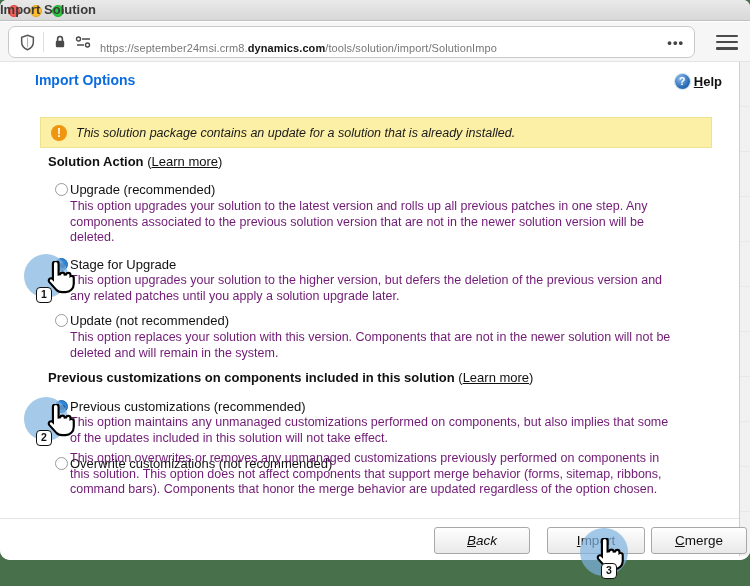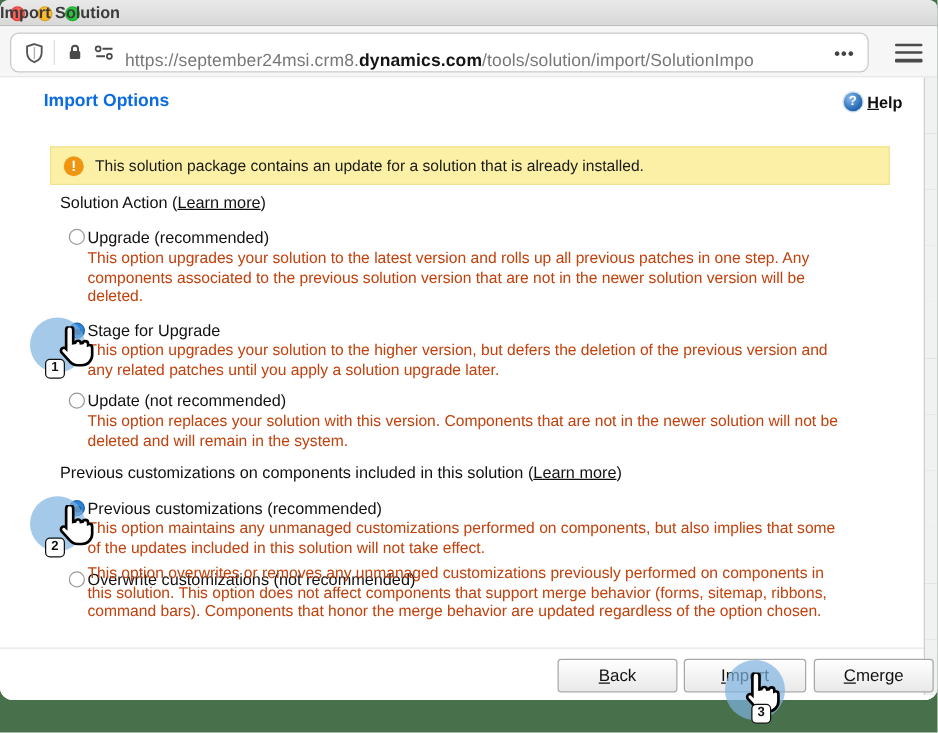--- a/index.html
+++ b/index.html
@@ -34,21 +34,21 @@
     background:#f6f6f6; border-bottom:1px solid #e3e3e3;
   }
   .urlfield{
     position:absolute; left:8px; top:4px; width:687px; height:32px;
     background:#fff; border:1px solid #c9c9c9; border-radius:7px;
     display:flex; align-items:center; padding:0 10px;
   }
   .url-icon{ flex:0 0 auto; display:flex; align-items:center; }
   .url-divider{ width:1px; height:20px; background:#ddd; margin:0 8px 0 7px; }
   .url-text{
-    flex:1 1 auto; font-size:14px; color:#777; white-space:nowrap; overflow:hidden;
+    flex:1 1 auto; font-size:11px; color:#777; white-space:nowrap; overflow:hidden;
     margin-left:8px; letter-spacing:0.1px;margin-top:12px;
   }
   .url-domain{ color:#151515; font-weight:700; }
   .url-dots{ flex:0 0 auto; font-size:13px; font-weight:700; color:#444; letter-spacing:1px; margin-left:6px;}
   .hamburger{ position:absolute; right:12px; top:9px; width:22px; height:20px; cursor:pointer;}
   .hamburger span{ display:block; width:22px; height:2.6px; background:#4a4a4a; margin-top:3.6px; border-radius:1px;}
   
   .page{ position:absolute; left:0; top:62px; width:750px; height:498px; background:#fff; }
   .scrollarea{ position:absolute; left:0; top:0; width:750px; height:450px; overflow:hidden; }
   .page-title{
@@ -67,45 +67,45 @@
   .banner{
     position:absolute; left:40px; top:55px; width:672px; height:31px;
     background:#fcf0a6; border:1px solid #f1e28f;
     display:flex; align-items:center; padding-left:10px;
   }
   .warn-icon{
     width:16px; height:16px; border-radius:50%; background:#f0950f;
     color:#fff; font-weight:700; font-size:12px; line-height:16px; text-align:center;
     flex:0 0 auto;
   }
-  .banner-text{ margin-left:9px; font-size:12.5px; color:#1a1a1a; }
+  .banner-text{ margin-left:9px; font-size:12.5px; color:#1a1a1a;font-style:italic; }
   .section-heading{ position:absolute; left:48px; font-size:13px; color:#111; }
-  .section-heading b{ font-weight:400; }
+  .section-heading b{ font-weight:700; }
   .learn-more{ text-decoration:underline; color:#111; cursor:pointer; }
   .radio{
     position:absolute; left:55px; width:13px; height:13px; border-radius:50%;
     background:#fff; border:1px solid #9a9a9a;
   }
   .radio.selected{ background:#2f86d8; border:1px solid #1f66ad; }
   .radio.selected::after{
     content:""; position:absolute; left:3.5px; top:3.5px; width:5px; height:5px;
     border-radius:50%; background:#0a3d7a;
   }
   .opt-label{ position:absolute; left:70px; font-size:13px; color:#111; }
-  .opt-desc{ position:absolute; left:70px; width:605px; font-size:12.5px; line-height:15.6px; color:#c2410c; }
+  .opt-desc{ position:absolute; left:70px; width:605px; font-size:12.5px; line-height:15.6px; color:#701a75; }
   
   .footer-line{ position:absolute; left:0; top:456px; width:750px; border-top:1px solid #e5e5e5; }
   .btn{
     position:absolute; top:465px; height:27px; z-index:3;
     background:linear-gradient(#fefefe,#e9e9e9);
     border:1px solid #a8a8a8; border-radius:3px;
     font-size:13.5px; color:#111; text-align:center; line-height:25px; cursor:pointer;
     font-family:"Liberation Sans", sans-serif;
   }
-  .btn-back{ left:446px; width:96px; }
+  .btn-back{ left:434px; width:96px;font-style:italic; }
   .btn-import{ left:547px; width:98px; }
   .btn-cancel{ left:651px; width:96px; }
   
   .v-scrollbar{
     position:absolute; right:0; top:0; width:11px; height:494px; z-index:2;
     background:repeating-linear-gradient(#f1f1f1 0px, #f1f1f1 44px, #dfdfdf 45px);
     border-left:1px solid #cfcfcf;
   }
   
   .halo{ position:absolute; border-radius:50%; background:rgba(125,178,224,0.7); z-index:8;}

